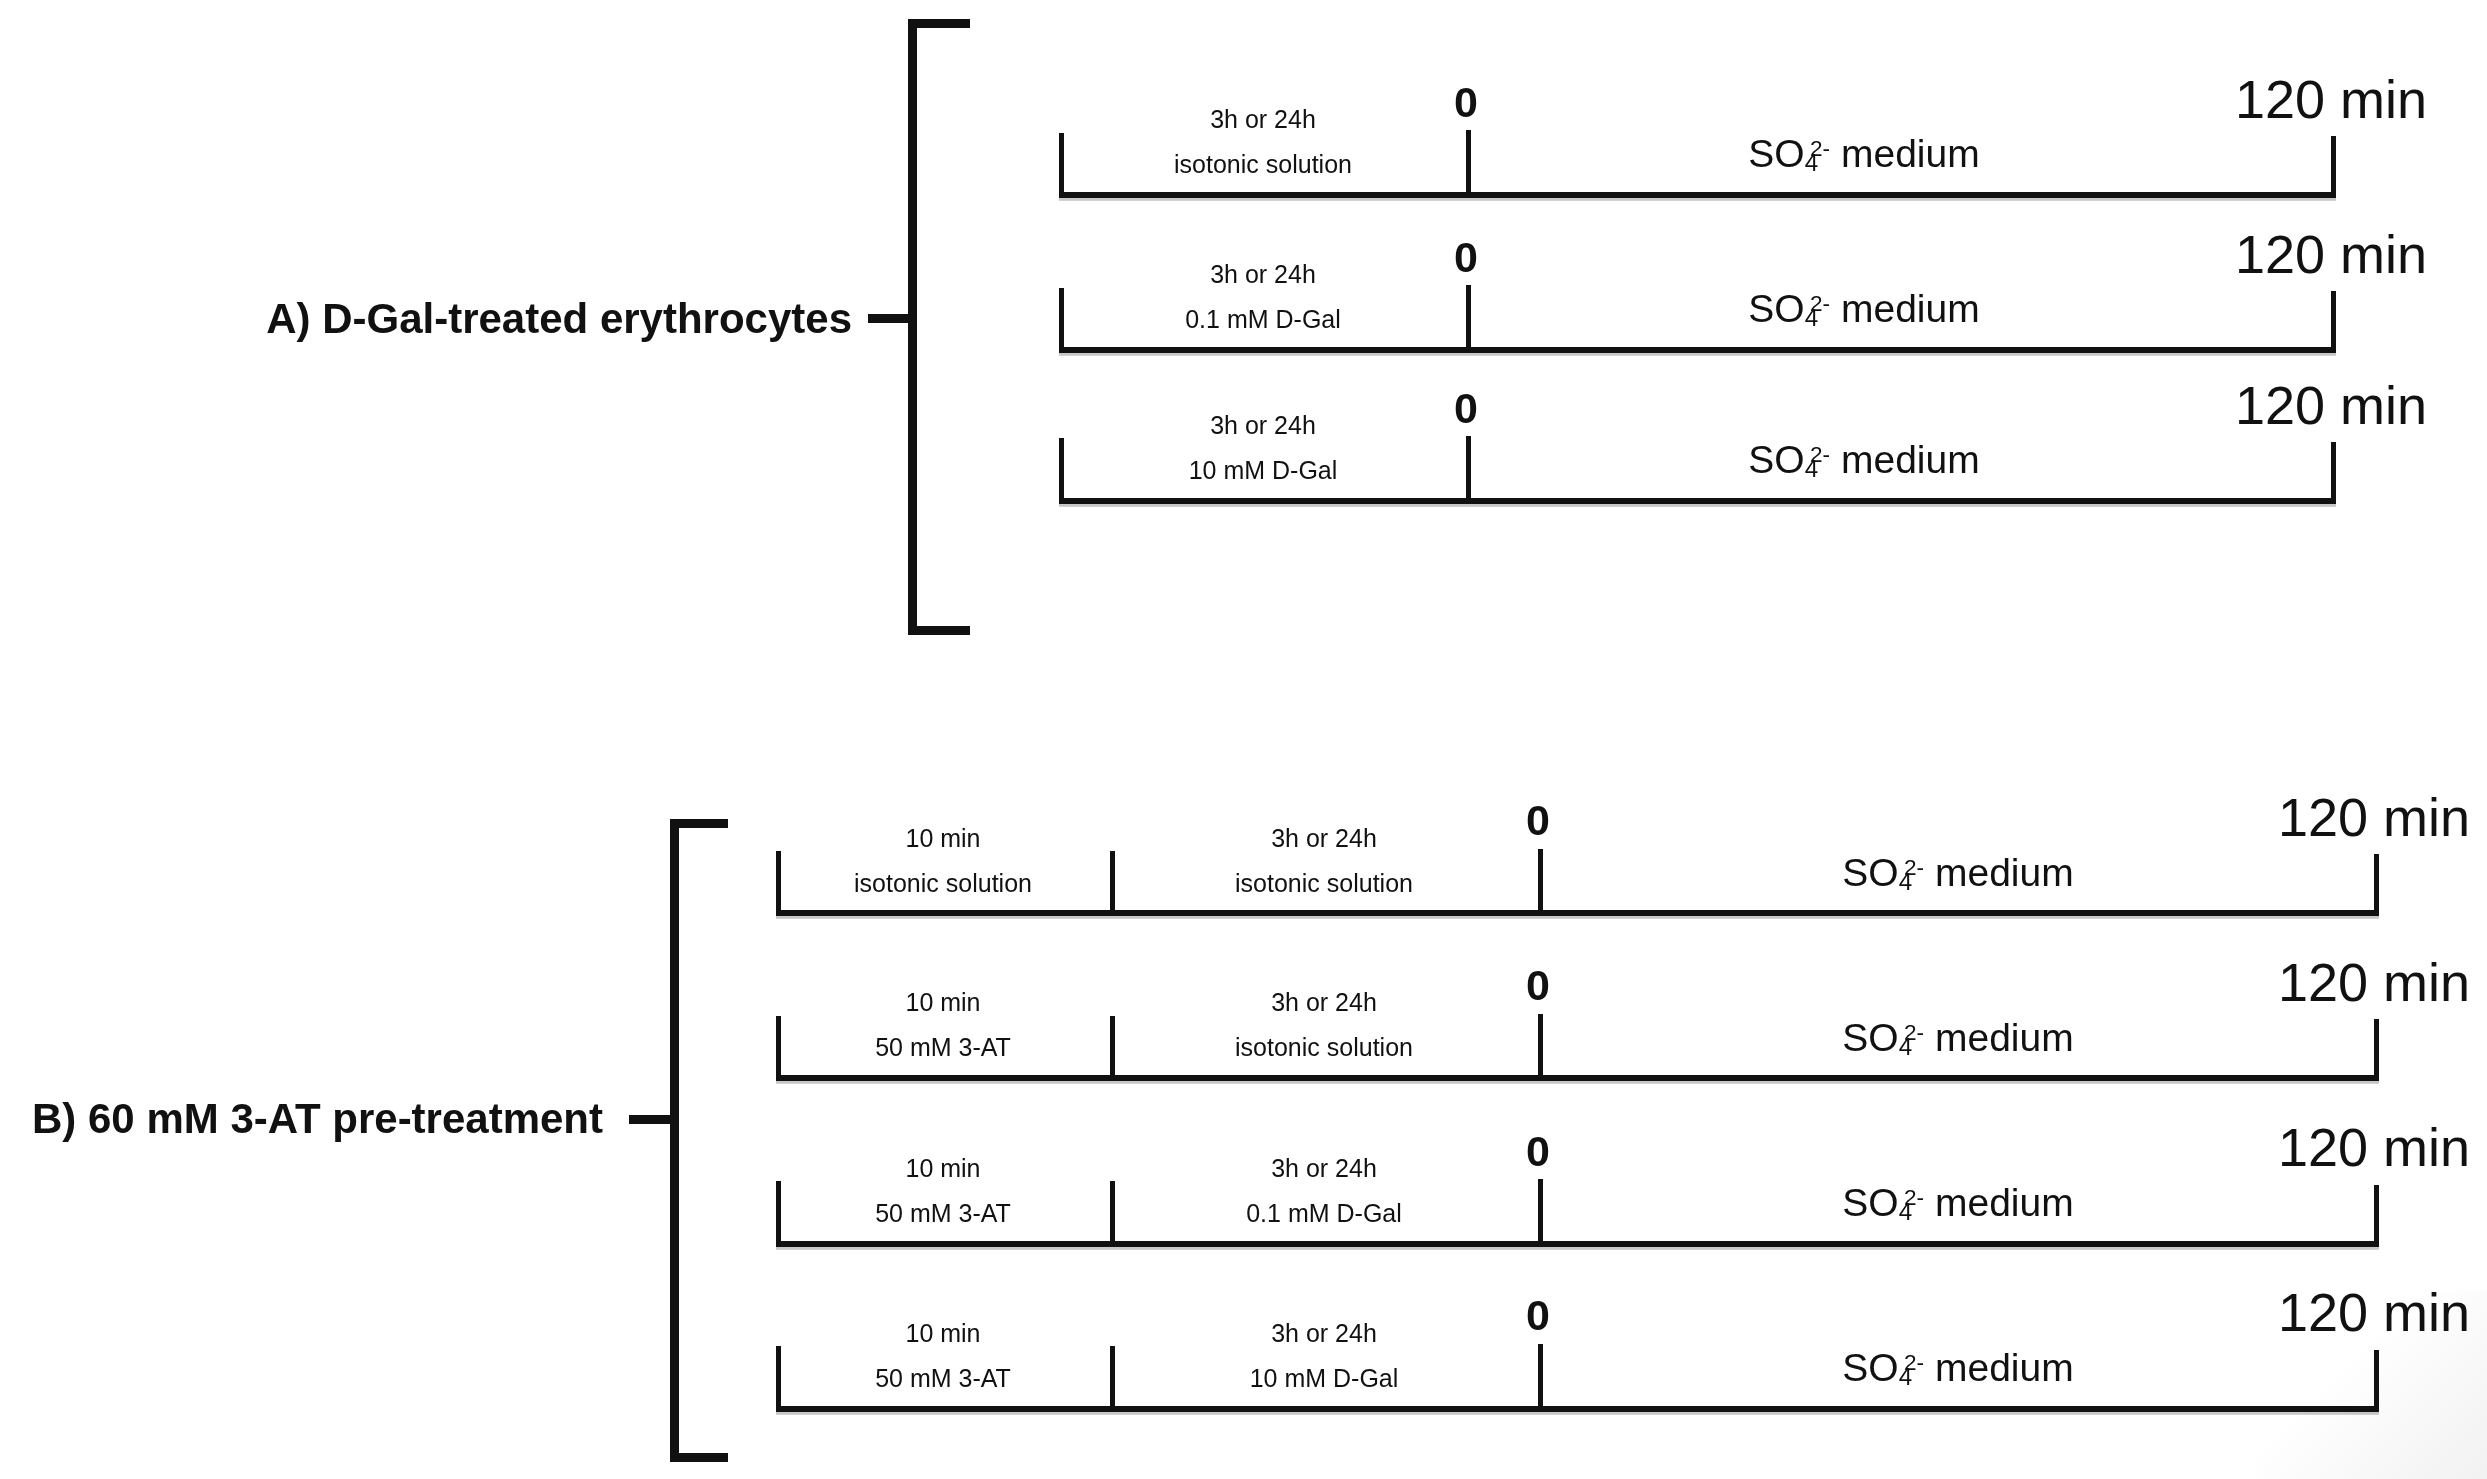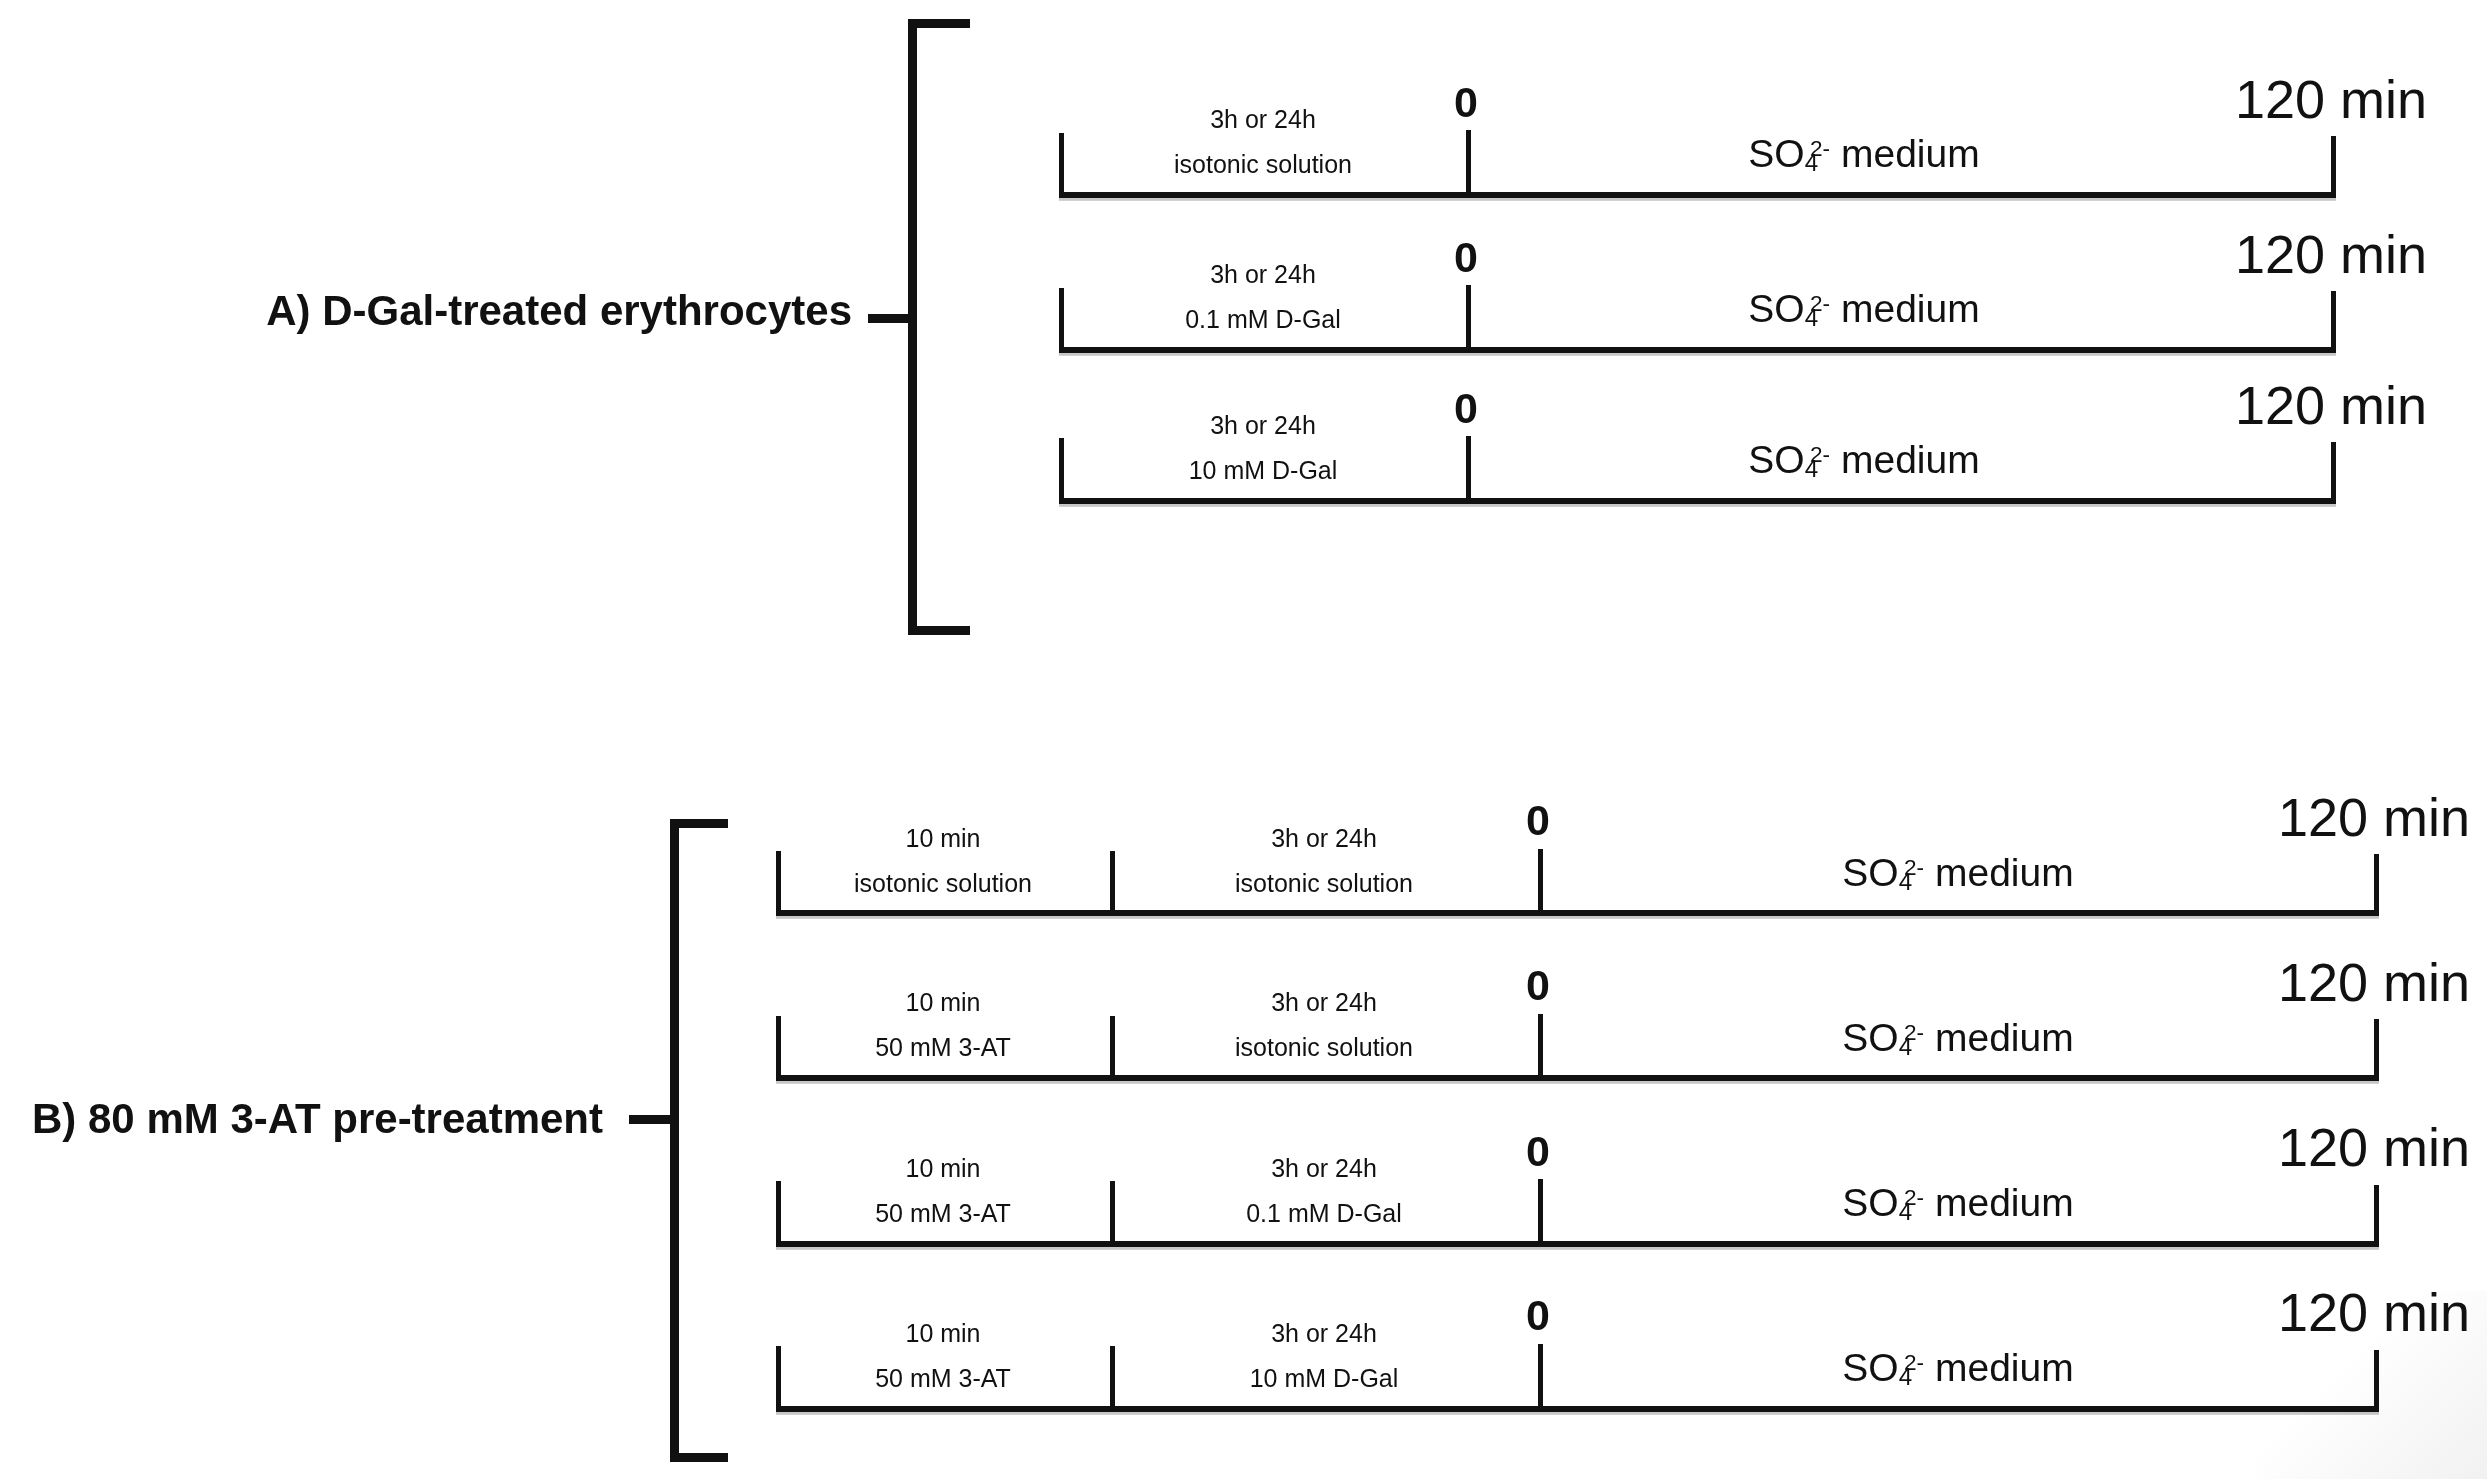--- a/index.html
+++ b/index.html
@@ -44,29 +44,29 @@
     position:absolute;right:0;bottom:0;width:231px;height:189px;
     background:linear-gradient(315deg, rgba(0,0,0,0.055), rgba(0,0,0,0.0) 62%);
     pointer-events:none;
   }
 </style>
 </head>
 <body>
 
 <div class="canvas">
 
-  <div class="panel-title" style="right:1635px;top:311px;">A) D-Gal-treated erythrocytes</div>
+  <div class="panel-title" style="right:1635px;top:319px;">A) D-Gal-treated erythrocytes</div>
   <div>
     <div class="bracket-part rounded-t" style="left:908px;top:19px;width:9px;height:616px;"></div>
     <div class="bracket-part" style="left:908px;top:19px;width:62px;height:9px;"></div>
     <div class="bracket-part" style="left:908px;top:626px;width:62px;height:9px;"></div>
     <div class="bracket-part" style="left:868px;top:314px;width:41px;height:9px;"></div>
   </div>
 
-  <div class="panel-title" style="right:1884px;top:1119px;">B) 80 mM 3-AT pre-treatment</div>
+  <div class="panel-title" style="right:1884px;top:1119px;">B) 60 mM 3-AT pre-treatment</div>
   <div>
     <div class="bracket-part rounded-b" style="left:670px;top:819px;width:9px;height:643px;"></div>
     <div class="bracket-part" style="left:670px;top:819px;width:58px;height:9px;"></div>
     <div class="bracket-part" style="left:670px;top:1453px;width:58px;height:9px;"></div>
     <div class="bracket-part" style="left:629px;top:1115px;width:42px;height:9px;"></div>
   </div>
 
   <div id="rows">
       <div class="abs" style="left:0;top:0;">
         <div class="baseline" style="left:1059px;top:192px;width:1277px;"></div>

